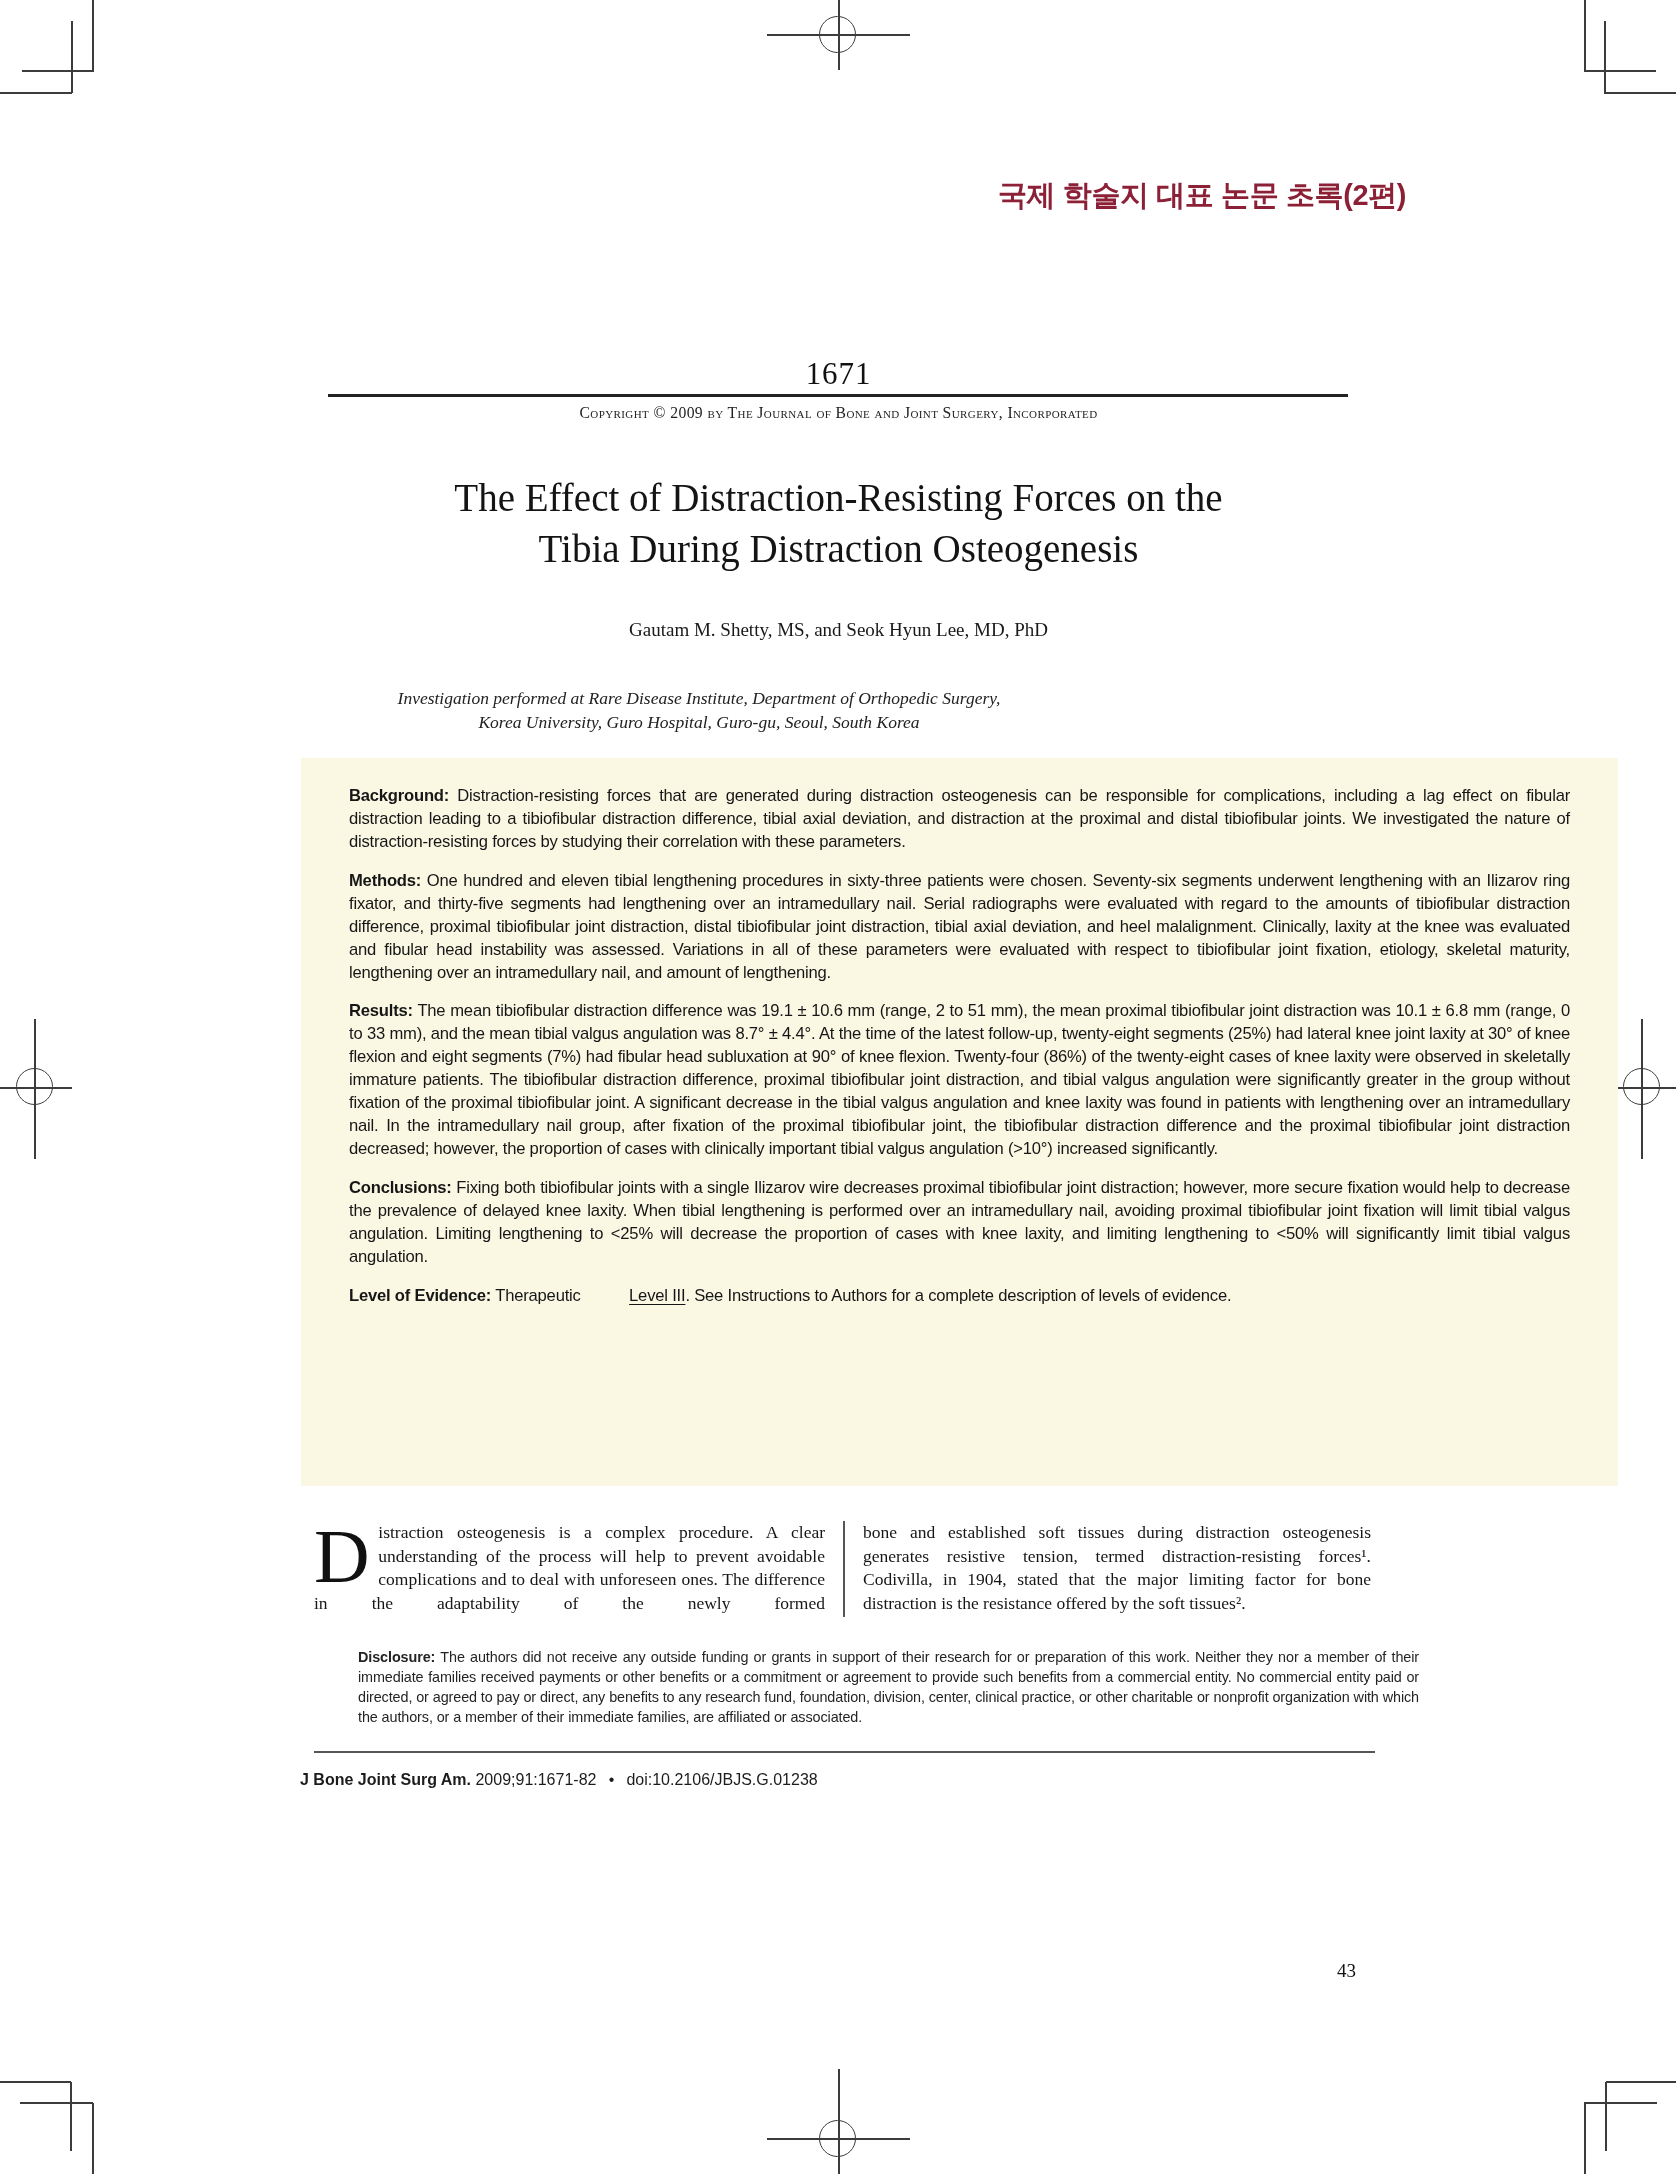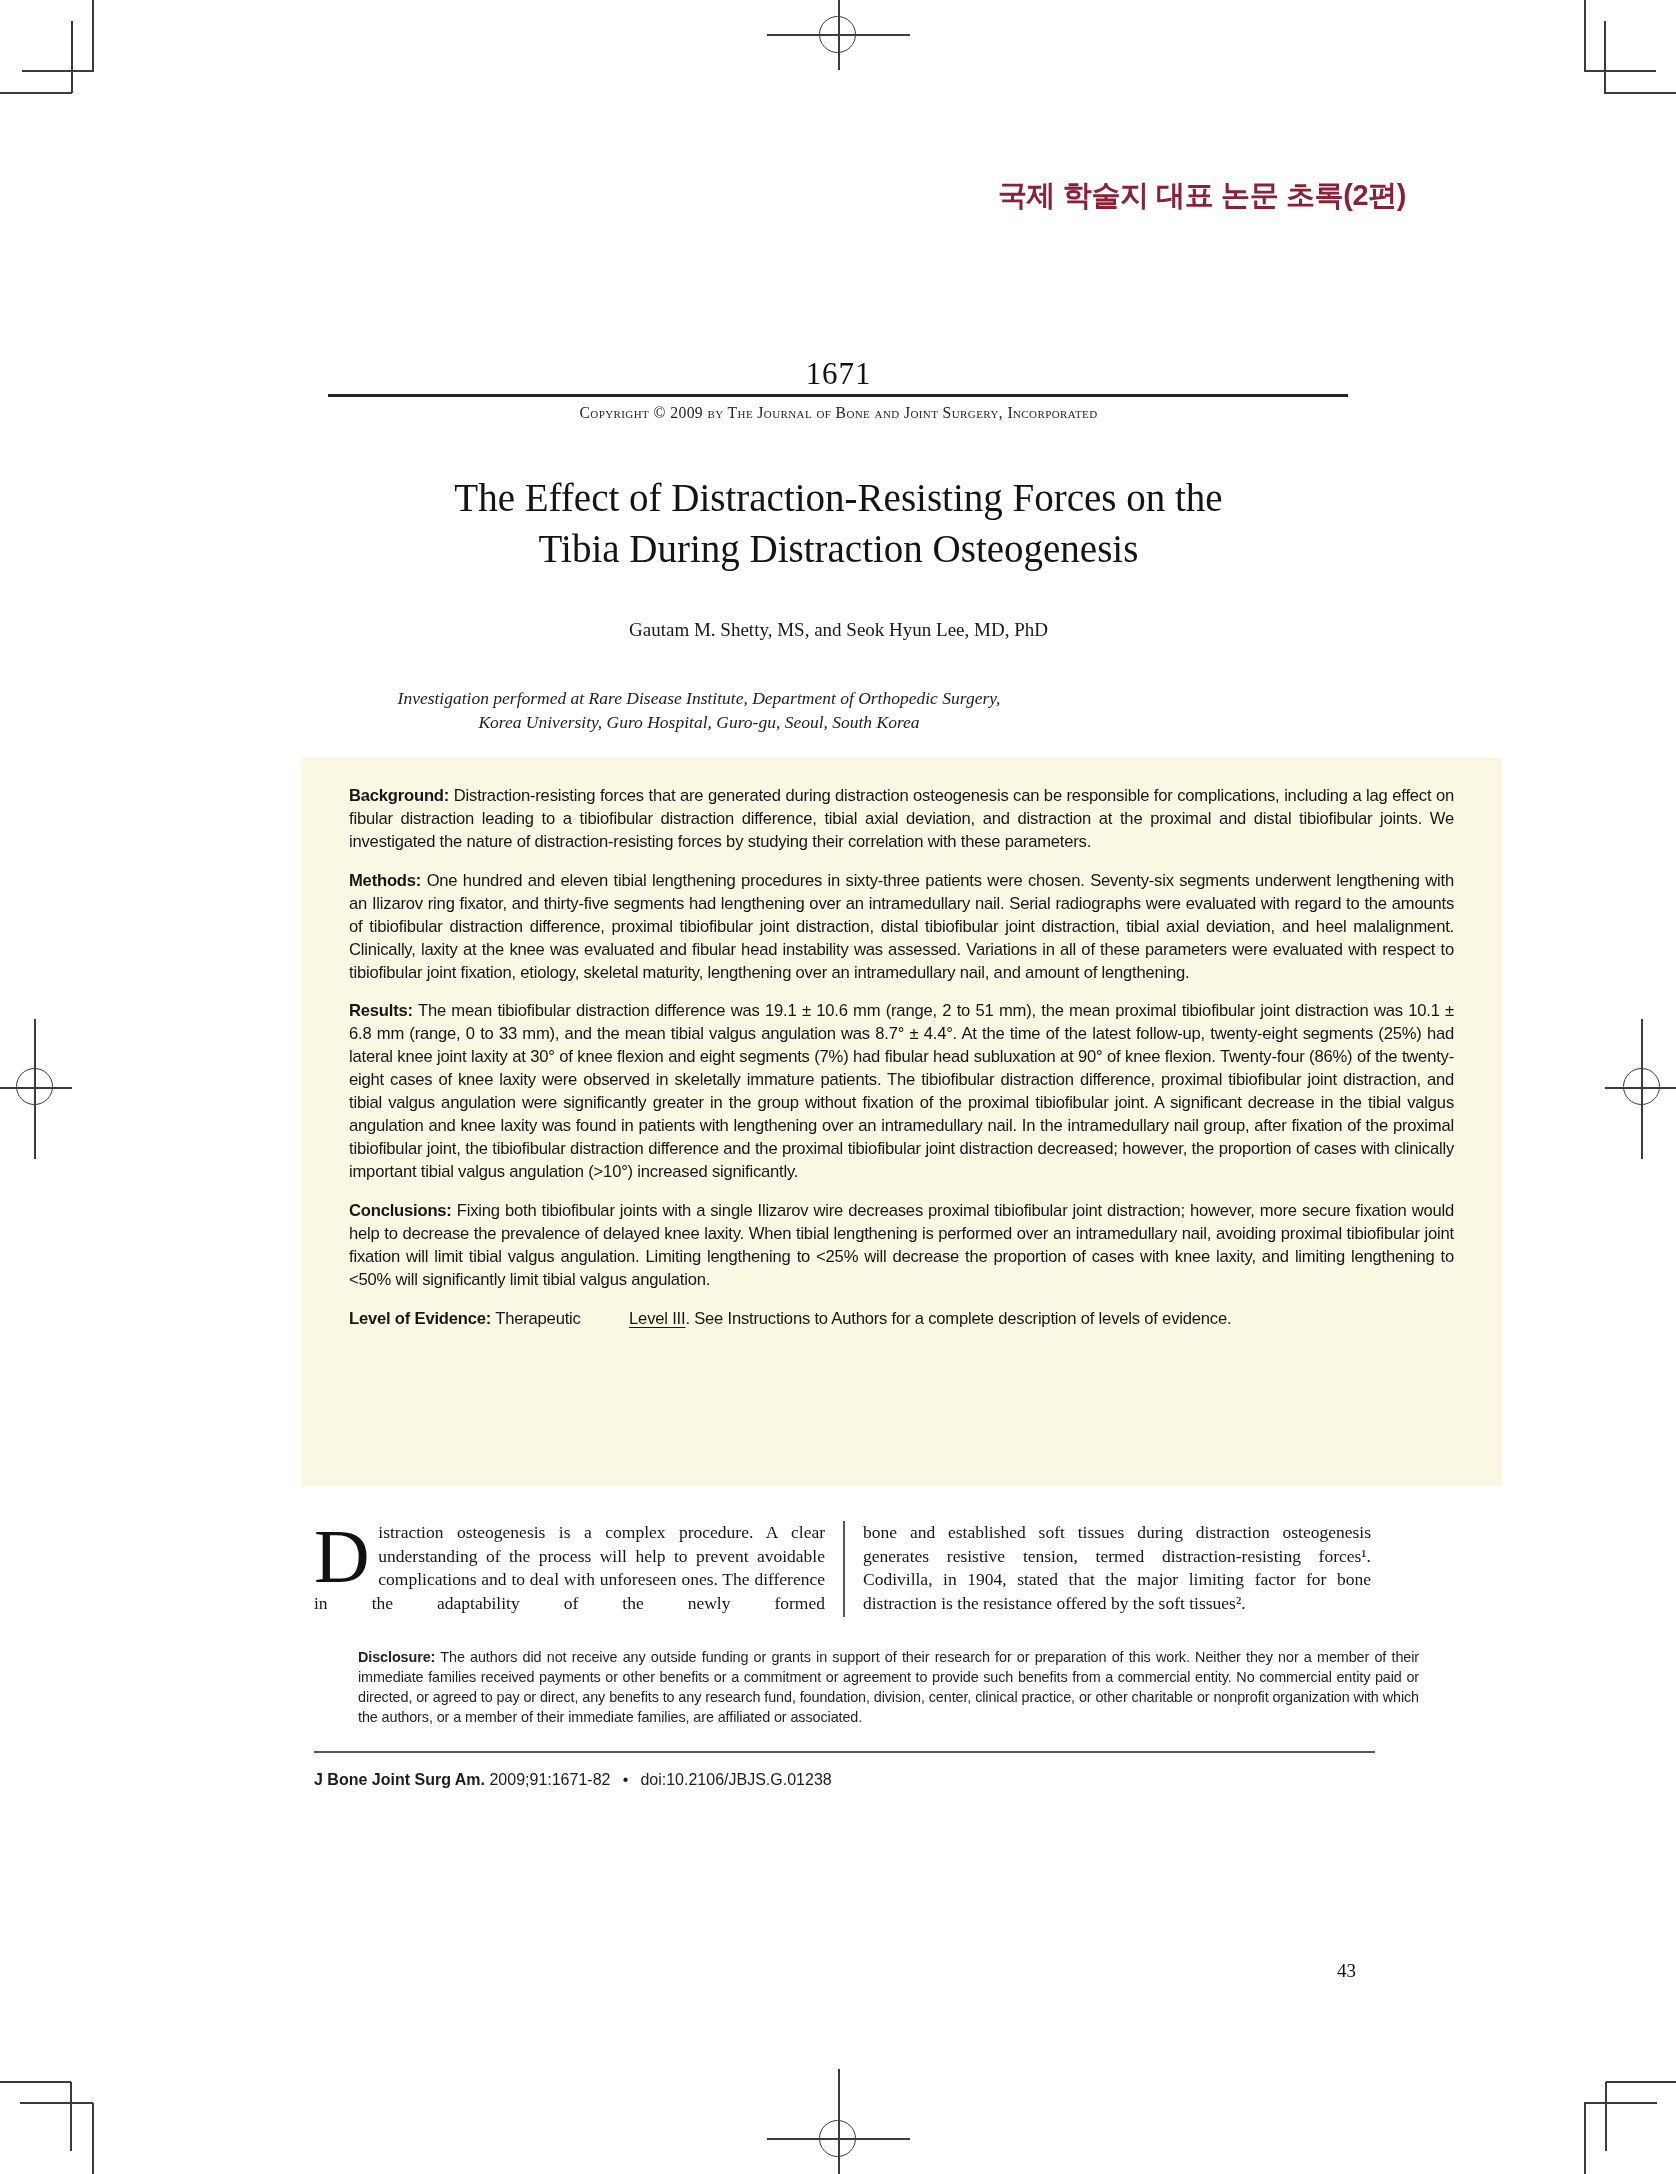--- a/index.html
+++ b/index.html
@@ -23,21 +23,21 @@
     font-variant:small-caps;font-size:15.7px;letter-spacing:0.4px;color:#222;}
   
   .title{position:absolute;top:472px;left:0;width:1677px;text-align:center;
     font-size:39px;line-height:51px;color:#141414;}
   .authors{position:absolute;top:617px;left:0;width:1677px;text-align:center;
     font-size:19px;line-height:26px;color:#191919;}
   .affiliation{position:absolute;top:687px;left:0;width:1398px;text-align:center;
     font-style:italic;font-size:17.5px;line-height:23.6px;color:#222;}
   
   .abstract{
-    position:absolute;top:758px;left:301px;width:1201px;height:728px;
+    position:absolute;top:758px;left:301px;width:1317px;height:728px;
     background:#FAF7E3;box-sizing:border-box;padding:26px 48px 0 48px;
     font-family:"Liberation Sans", sans-serif;font-size:16.6px;line-height:23px;
     letter-spacing:-0.2px;color:#161616;text-align:justify;
   }
   .abstract p{margin:0 0 15.7px 0;}
   .abstract .lbl{font-weight:700;}
   .abstract .u{text-decoration:underline;text-underline-offset:2.6px;margin-left:44px;}
   
   .intro-col{position:absolute;top:1521px;font-size:17.5px;line-height:23.6px;
     text-align:justify;color:#161616;}
@@ -45,21 +45,21 @@
   .intro-col.c2{left:863px;width:508px;}
   .col-divider{position:absolute;top:1521px;left:843px;width:1.7px;height:96px;background:#555;}
   .dropcap{float:left;font-size:77px;line-height:63px;padding:3.5px 8.7px 0 0;color:#111;}
   
   .disclosure{position:absolute;top:1647px;left:314px;width:1061px;
     font-family:"Liberation Sans", sans-serif;font-size:14.4px;line-height:20px;
     letter-spacing:-0.1px;text-align:justify;color:#242424;margin-left:44px;}
   .disclosure .lbl{font-weight:700;}
   
   .bottom-rule{position:absolute;top:1751px;left:314px;width:1061px;height:1.7px;background:#555;}
-  .citation{position:absolute;top:1771px;left:314px;width:1061px;
+  .citation{position:absolute;top:1771px;left:300px;width:1061px;
     font-family:"Liberation Sans", sans-serif;font-size:16px;color:#1c1c1c;}
   .citation .journal{font-weight:700;}
   .citation .bullet{padding:0 12.2px;}
   
   .page-num{position:absolute;top:1960px;left:1286px;width:70px;text-align:right;
     font-size:19px;color:#111;}
 </style>
 </head>
 <body>
 

